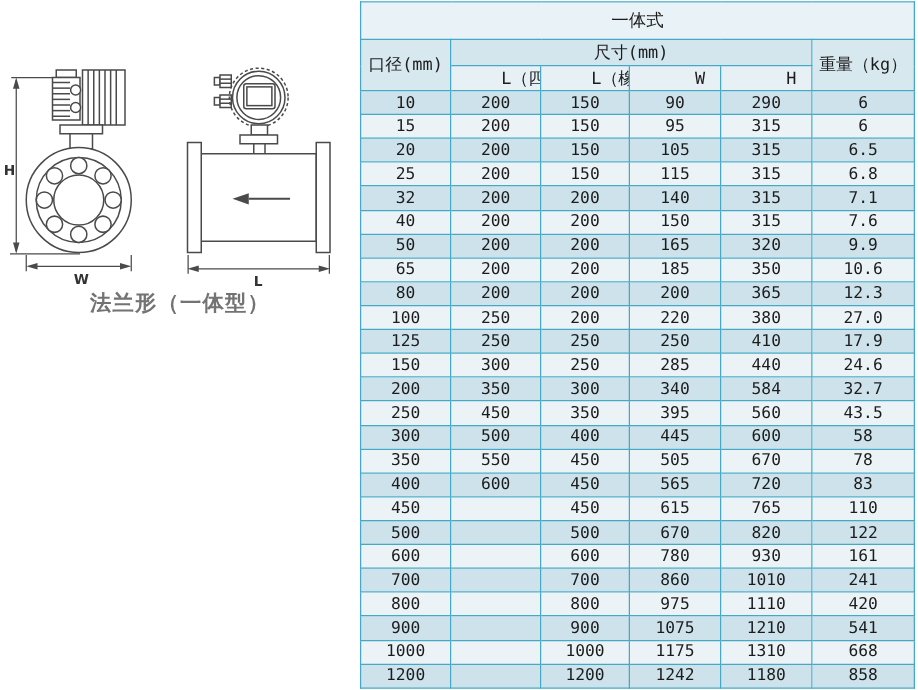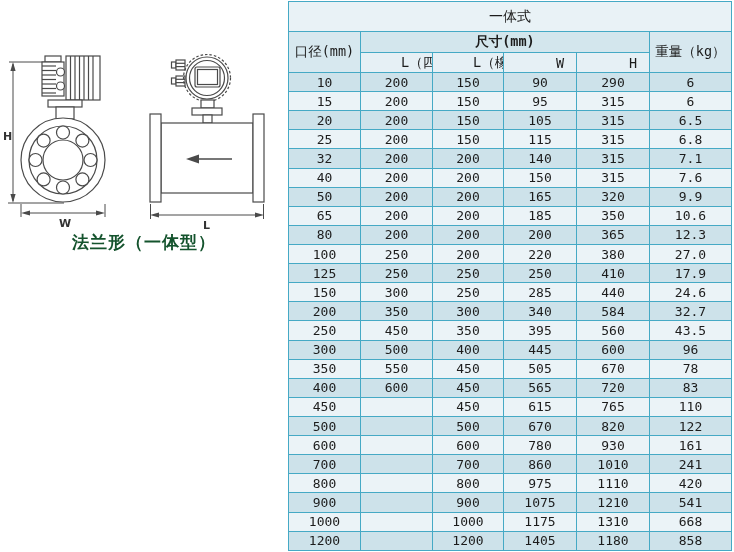--- a/index.html
+++ b/index.html
@@ -6,33 +6,33 @@
   body {
     width:734px; height:552px; background:#ffffff; position:relative;
     overflow:hidden;
     font-family:"DejaVu Sans Mono","DejaVu Sans","Liberation Sans",sans-serif;
   }
   .left-panel { position:absolute; left:0; top:0; width:288px; height:552px; background:#fff; }
   .diagram-svg { position:absolute; left:0; top:0; width:288px; height:230px; }
   .caption {
     position:absolute; left:0; top:231px; width:288px; text-align:center;
     font-family:"DejaVu Sans","Liberation Sans",sans-serif;
-    font-weight:bold; font-size:17px; color:#14532d; letter-spacing:1px;
+    font-weight:bold; font-size:17px; color:#737373; letter-spacing:1px;
   }
   .table-wrap { position:absolute; left:288px; top:1px; width:508px; height:550px; }
   table { border-collapse:collapse; width:444px; height:550px; table-layout:fixed; }
   th, td {
     border:1px solid #45a9c5; text-align:center; vertical-align:middle;
     padding:0; font-weight:normal; color:#1c1c1c; overflow:hidden; white-space:nowrap;
   }
   th { font-size:13.5px; }
   td { font-size:13px; }
   .row-title th { background:#e9f2f6; height:29px; font-size:14px; }
   th.merged { background:#d7e8ef; }
-  th.size-group { background:#d3e6ed; height:20px;font-weight:bold; }
+  th.size-group { background:#d3e6ed; height:20px; }
   .row-sub th { background:#e6f0f5; height:19px;padding-left:40px; }
   tbody tr:nth-child(odd) td  { background:#cde2ea; }
   tbody tr:nth-child(even) td { background:#ebf3f7; }
   .drawing { stroke:#4a4a4a; fill:none; stroke-width:1.2; }
   .drawing .wfill { fill:#ffffff; }
   .drawing .dim { stroke-width:1; }
   .drawing .solidfill { fill:#4a4a4a; stroke:none; }
   .drawing text {
     font-family:"DejaVu Sans","Liberation Sans",sans-serif;
     font-size:11px; font-weight:bold; fill:#333; stroke:none;
@@ -287,21 +287,21 @@
           <td>395</td>
           <td>560</td>
           <td>43.5</td>
         </tr>
         <tr>
           <td>300</td>
           <td>500</td>
           <td>400</td>
           <td>445</td>
           <td>600</td>
-          <td>96</td>
+          <td>58</td>
         </tr>
         <tr>
           <td>350</td>
           <td>550</td>
           <td>450</td>
           <td>505</td>
           <td>670</td>
           <td>78</td>
         </tr>
         <tr>
@@ -365,19 +365,19 @@
           <td></td>
           <td>1000</td>
           <td>1175</td>
           <td>1310</td>
           <td>668</td>
         </tr>
         <tr>
           <td>1200</td>
           <td></td>
           <td>1200</td>
-          <td>1405</td>
+          <td>1242</td>
           <td>1180</td>
           <td>858</td>
         </tr>
       </tbody>
   </table>
 </div>
 
 </body></html>

